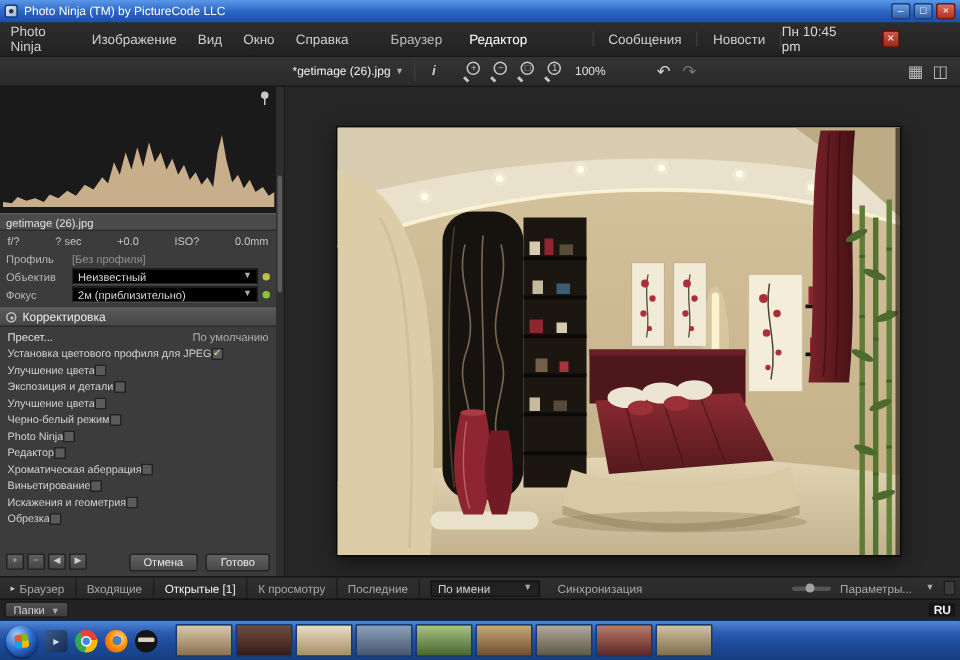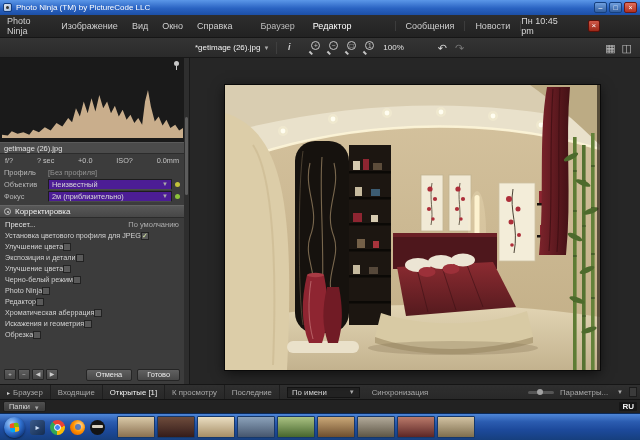--- a/index.html
+++ b/index.html
@@ -63,21 +63,21 @@
   .pin-icon{position:absolute;top:3px;right:5px;width:5px;height:5px;border-radius:50%;background:#c8c8c8;cursor:pointer}
   .pin-icon::after{content:"";position:absolute;left:2px;top:5px;width:1px;height:4px;background:#c8c8c8}
 
   .file-label{height:12px;background:#4b4b4b;border-top:1px solid #5a5a5a;border-bottom:1px solid #2c2c2c;
     color:#e0e0e0;font-size:7.5px;line-height:11px;padding:0 4px;flex:0 0 auto}
   .exif{height:12px;display:flex;justify-content:space-between;align-items:center;padding:0 5px;
     color:#c4c4c4;font-size:7.3px;flex:0 0 auto}
   .prow{height:12px;display:flex;align-items:center;padding:0 4px;font-size:7.4px;color:#b8b8b8;flex:0 0 auto}
   .prow .lab{width:44px;flex:0 0 auto}
   .prow .val{color:#939393}
-  .dd{flex:1;height:11px;background:#4c1d95;border:1px solid #1d1d1d;border-bottom-color:#4a4a4a;
+  .dd{flex:1;height:11px;background:#000000;border:1px solid #1d1d1d;border-bottom-color:#4a4a4a;
     display:flex;align-items:center;justify-content:space-between;padding:0 3px;color:#d8d8d8;cursor:pointer}
   .led{width:5px;height:5px;border-radius:50%;margin-left:3px;flex:0 0 auto}
   .led.g{background:#8cc23a}
   .led.y{background:#c2c23a}
 
   .adj-header{height:13px;background:linear-gradient(#585858,#474747);border-top:1px solid #646464;border-bottom:1px solid #2b2b2b;
     display:flex;align-items:center;padding:0 4px;color:#ececec;font-size:8px;flex:0 0 auto;margin-top:3px}
   .knob{width:7px;height:7px;border:1px solid #c0c0c0;border-radius:50%;margin-right:4px;position:relative}
   .knob::after{content:"";position:absolute;left:2px;top:2px;width:1.5px;height:1.5px;background:#c0c0c0;border-radius:50%}
 
@@ -296,20 +296,24 @@
         <div class="adj-row">
           <span>Photo Ninja</span>
           <span class="cb"></span>
         </div>
         <div class="adj-row">
           <span>Редактор</span>
           <span class="cb"></span>
         </div>
         <div class="adj-row">
           <span>Хроматическая аберрация</span>
+          <span class="cb"></span>
+        </div>
+        <div class="adj-row">
+          <span>Виньетирование</span>
           <span class="cb"></span>
         </div>
         <div class="adj-row">
           <span>Искажения и геометрия</span>
           <span class="cb"></span>
         </div>
         <div class="adj-row">
           <span>Обрезка</span>
           <span class="cb"></span>
         </div>

